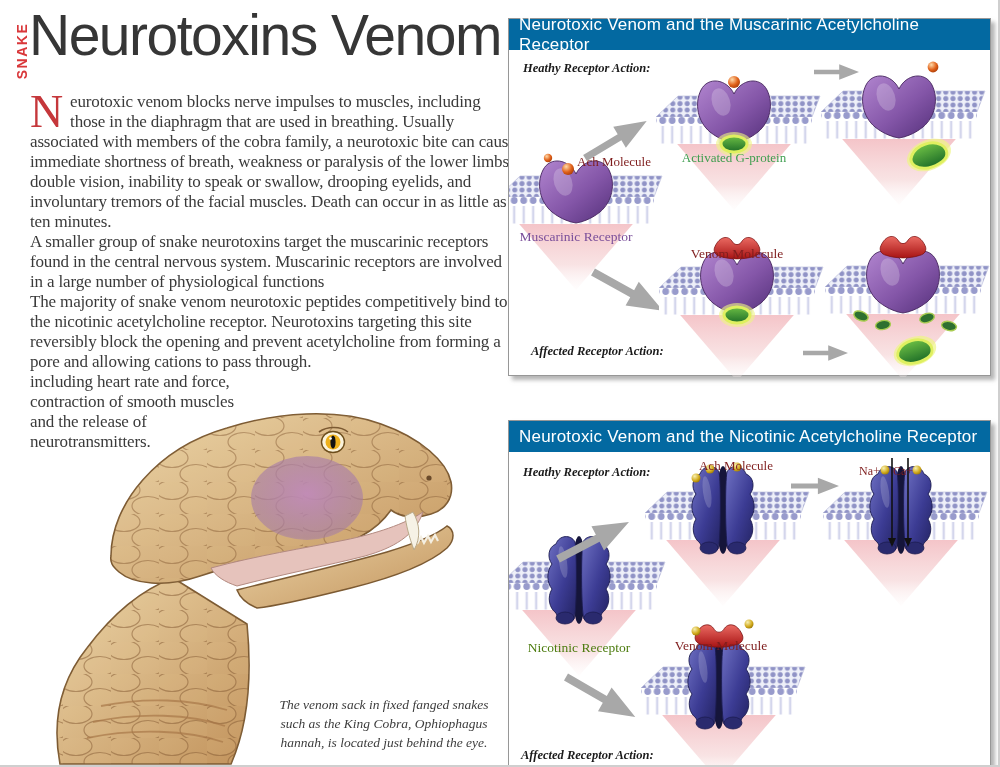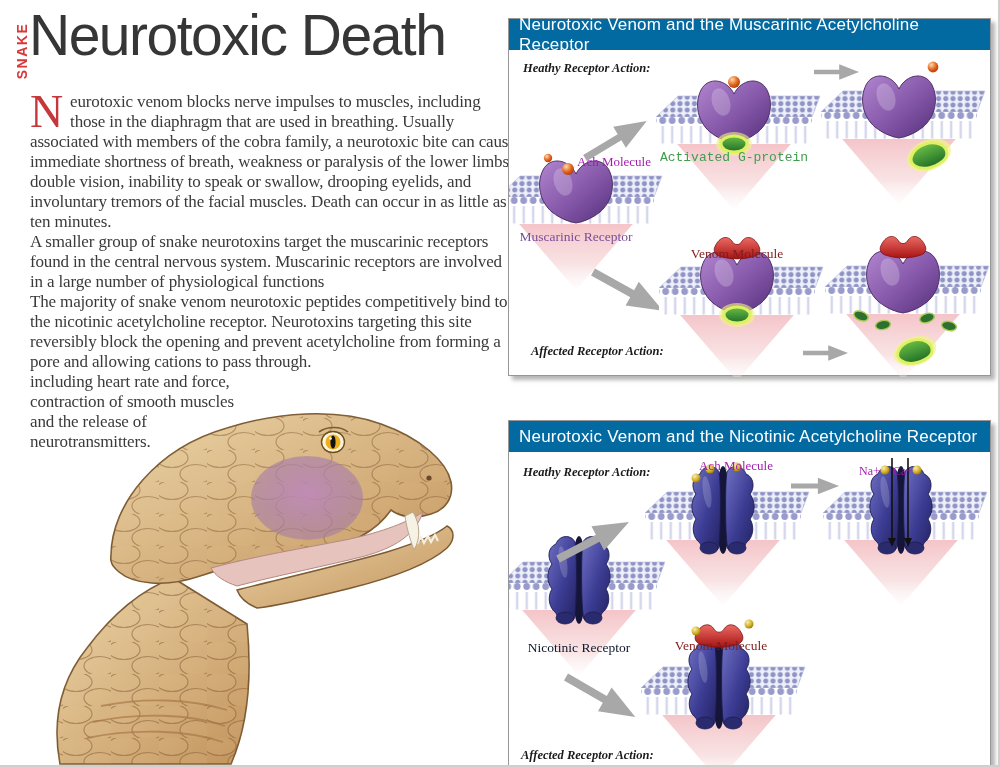--- a/index.html
+++ b/index.html
@@ -28,27 +28,27 @@
   
   .panel{position:absolute;left:508px;width:483px;background:#fff;border:1px solid #979797;
          box-shadow:4px 4px 4px rgba(120,120,120,.55);box-sizing:border-box;}
   #panel1{top:18px;height:358px;}
   #panel2{top:392px;height:357px;margin-top:28px;}
   .panel-header{height:31px;background:#0369a1;color:#fff;display:flex;align-items:center;
                 padding-left:10px;font-family:"Liberation Sans",sans-serif;font-size:17px;letter-spacing:.2px;}
   .panel-body{position:absolute;left:0;top:31px;right:0;bottom:0;}
   .panel-body svg{position:absolute;left:0;top:0;}
 
-  .lbl{position:absolute;font-size:13px;color:#a21caf;white-space:pre-line;}
+  .lbl{position:absolute;font-size:13px;color:#7f1d1d;white-space:pre-line;}
   .lbl.action{font-weight:700;font-style:italic;font-size:12.5px;color:#1a1a1a;}
   .lbl.center{text-align:center;}
   .lbl.purple{color:#7a4e9a;font-size:13.5px;}
-  .lbl.green{color:#3f9e4f;font-family:Liberation Mono, monospace;}
+  .lbl.green{color:#3f9e4f;}
   .lbl.red{color:#7f1d1d;font-size:13.5px;}
-  .lbl.blue{color:#0f172a;font-size:13.5px;}
+  .lbl.blue{color:#4d7c0f;font-size:13.5px;}
   .lbl.ion{font-size:12px;}
 
   .snake{position:absolute;left:15px;top:386px;}
 </style>
 </head>
 <body>
 
 <div id="page">
 
   <svg width="0" height="0" style="position:absolute" aria-hidden="true">
@@ -154,21 +154,21 @@
           <circle r="5" fill="url(#yG)"></circle>
         </g>
 
       <g id="arrow">
           <polygon points="0,-5 56,-5 56,-17 100,0 56,17 56,5 0,5" fill="#a8a8a8"></polygon>
         </g>
     </defs>
   </svg>
 
   <div class="kicker">SNAKE</div>
-  <div class="title">Neurotoxic Death</div>
+  <div class="title">Neurotoxins Venom</div>
 
   <div class="article">
     <p><span class="dropcap">N</span><span>eurotoxic venom blocks nerve impulses to muscles, including those in the diaphragm that are used in breathing. Usually associated with members of the cobra family, a neurotoxic bite can cause immediate shortness of breath, weakness or paralysis of the lower limbs, double vision, inability to speak or swallow, drooping eyelids, and involuntary tremors of the facial muscles. Death can occur in as little as ten minutes.</span></p>
     <p>A smaller group of snake neurotoxins target the muscarinic receptors found in the central nervous system.  Muscarinic receptors are involved in a large number of physiological functions</p>
     <p>The majority of snake venom neurotoxic peptides competitively bind to the nicotinic acetylcholine receptor. Neurotoxins targeting this site reversibly block the opening and prevent acetylcholine from forming a pore and allowing cations to pass through.</p>
     <p class="tail">including heart rate and force,
 contraction of smooth muscles
 and the release of
 neurotransmitters.</p>
   </div>
@@ -194,20 +194,23 @@
 
     <ellipse cx="318" cy="56" rx="11.5" ry="10.5" fill="#fbf3da" stroke="#6d4e1c" stroke-width="1.4"></ellipse>
     <circle cx="318" cy="56" r="7.5" fill="#eeb11c"></circle>
     <ellipse cx="318" cy="56" rx="2.6" ry="6.6" fill="#121212"></ellipse>
     <circle cx="315.6" cy="52.5" r="1.3" fill="#ffffff"></circle>
     <path d="M304,46 C312,40 326,40 333,46" fill="none" stroke="#7c5a32" stroke-width="1.6"></path>
 
     <circle cx="414" cy="92" r="2.6" fill="#6a4a2a"></circle>
   </svg>
 
+  <div class="caption">The venom sack in fixed fanged snakes
+such as the King Cobra, Ophiophagus
+hannah, is located just behind the eye.</div>
 
   <div class="panel" id="panel1">
     <div class="panel-header">Neurotoxic Venom and the Muscarinic Acetylcholine Receptor</div>
     <div class="panel-body">
       <svg width="481" height="327" viewBox="0 0 481 327">
 
         <g transform="translate(67,156)">
           <use href="#mem"></use>
             <use href="#muscRec"></use>
         </g>

